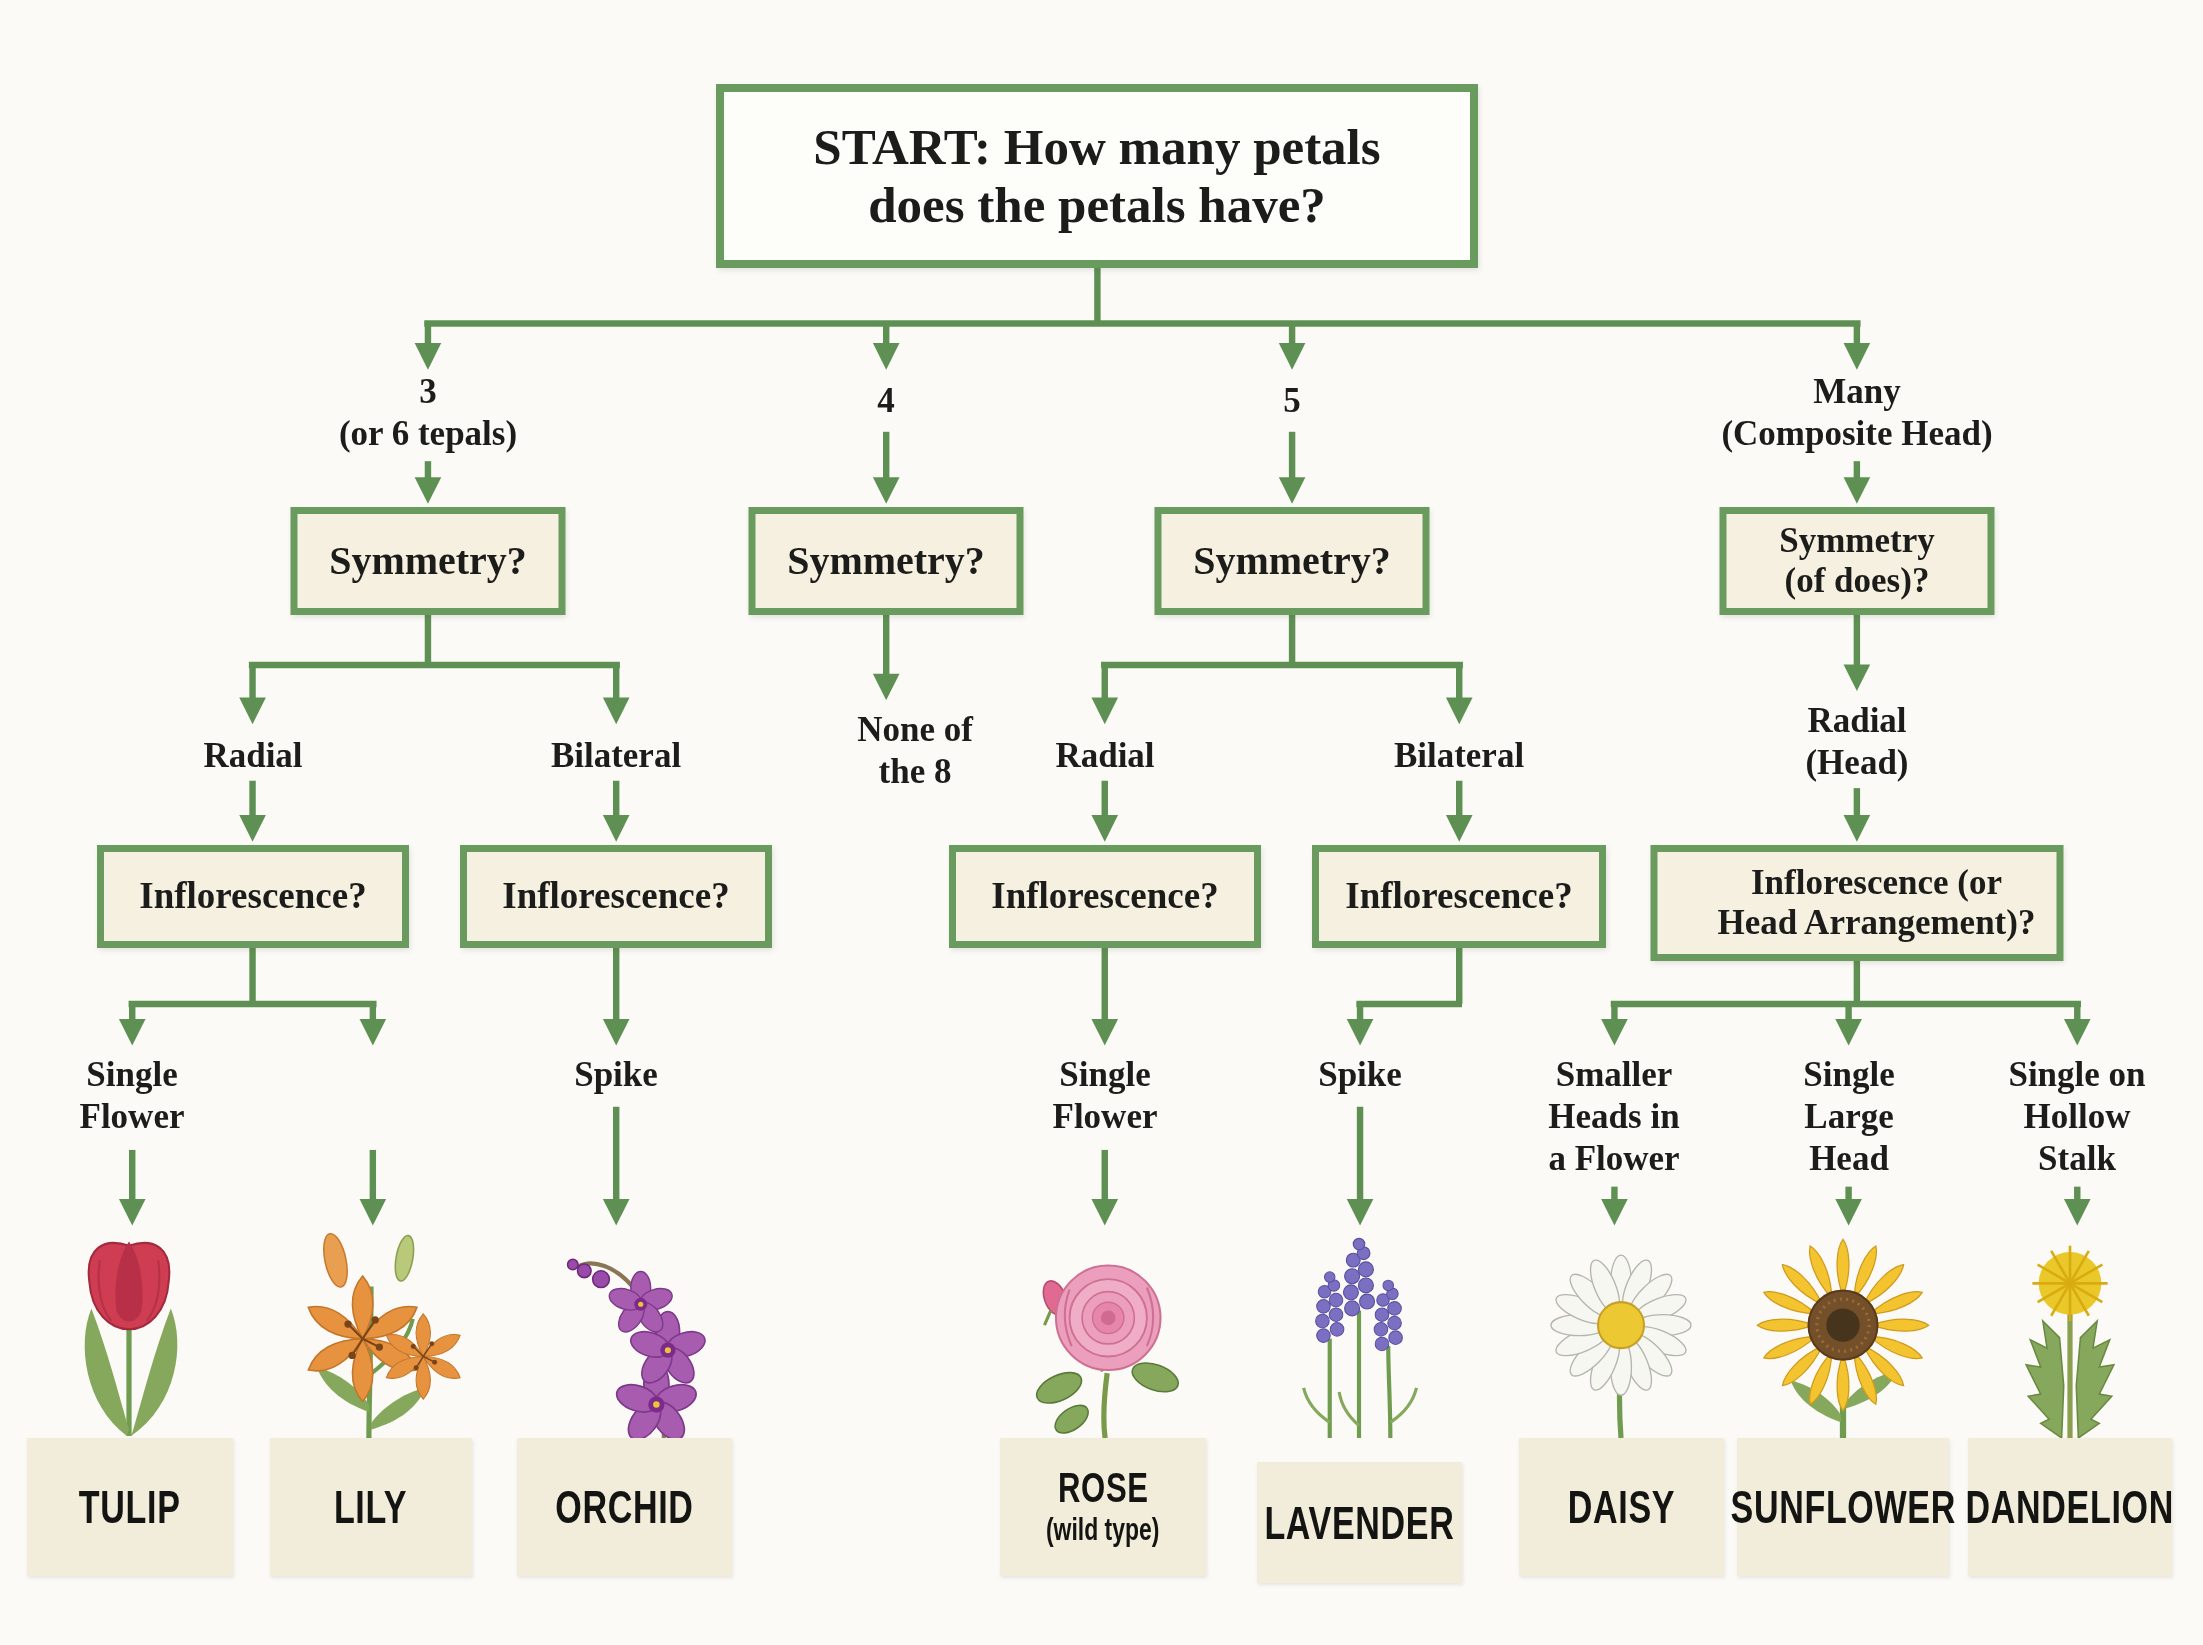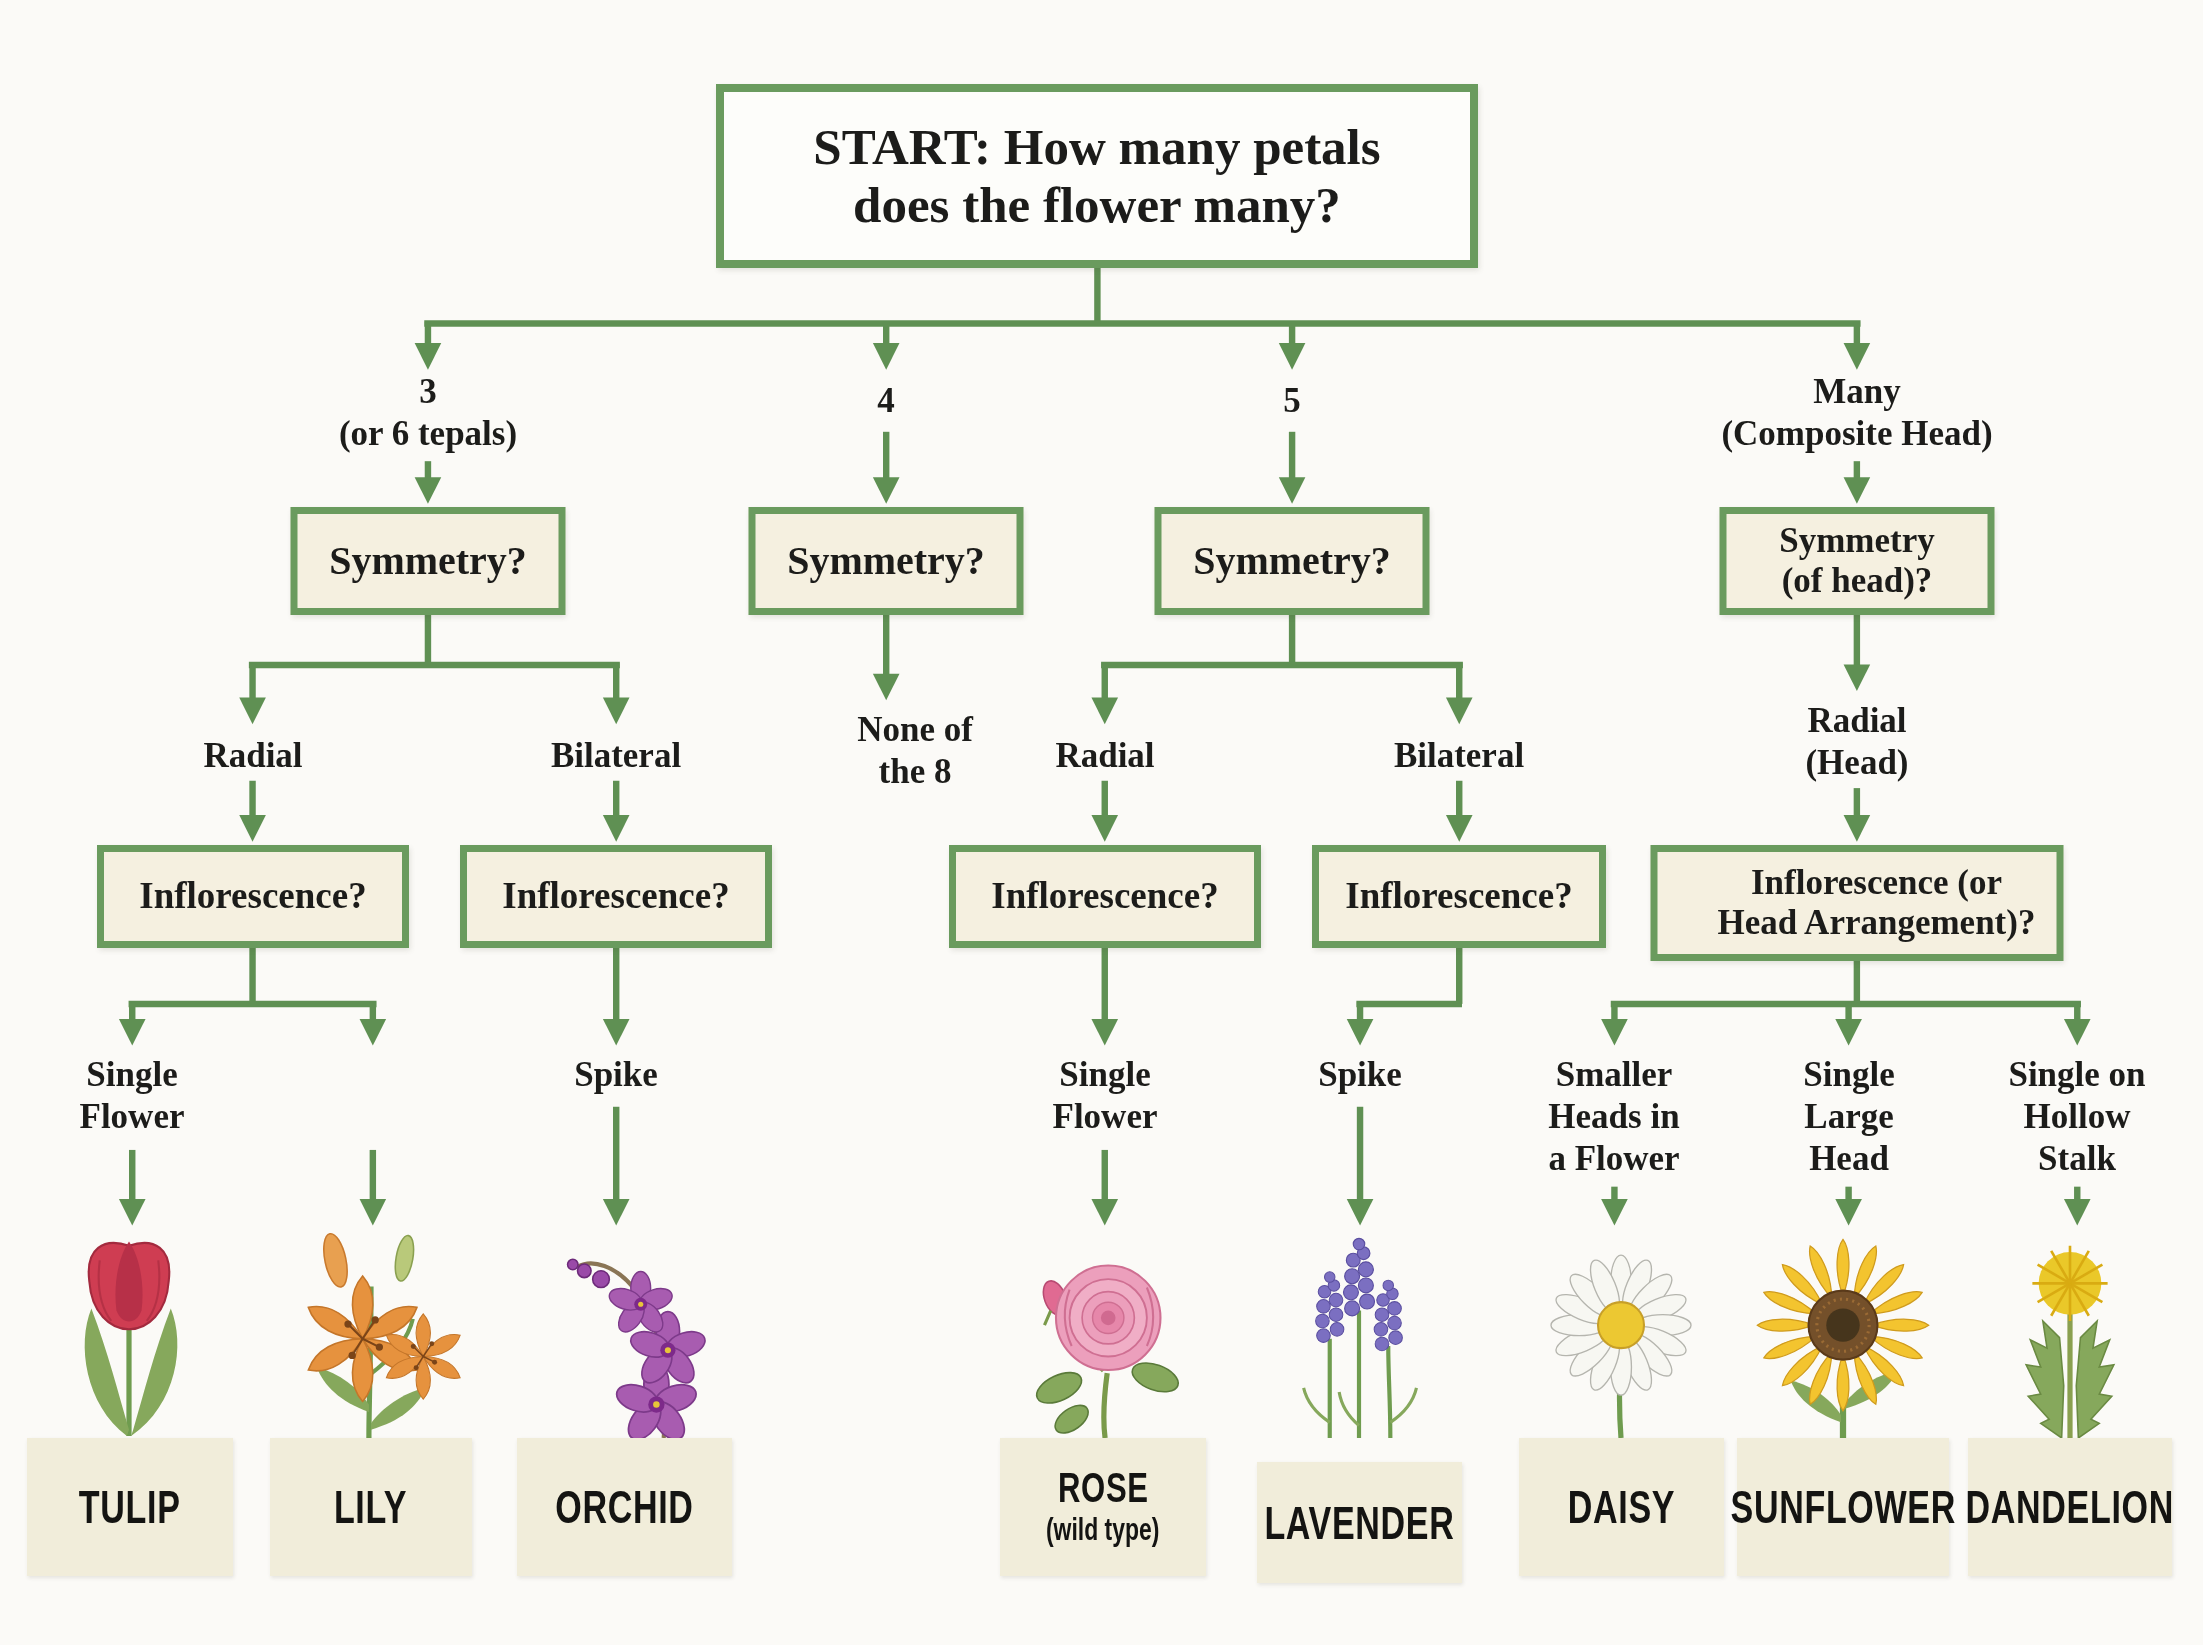--- a/index.html
+++ b/index.html
@@ -87,34 +87,34 @@
       <path d="M671,1205 V1307" marker-end="url(#ah)"></path>
       <path d="M1203,1252 V1307" marker-end="url(#ah)"></path>
       <path d="M1481,1205 V1307" marker-end="url(#ah)"></path>
       <path d="M1758,1292 V1307" marker-end="url(#ah)"></path>
       <path d="M2013,1292 V1307" marker-end="url(#ah)"></path>
       <path d="M2262,1292 V1307" marker-end="url(#ah)"></path>
     </g>
   </svg>
 
   <div class="qbox start" style="left:1097px;top:84px;width:762px;height:184px;">START: How many petals
-does the flower many?</div>
+does the petals have?</div>
 
   <div class="lbl" style="left:428px;top:371px;">3
 (or 6 tepals)</div>
   <div class="lbl" style="left:886px;top:380px;">4</div>
   <div class="lbl" style="left:1292px;top:380px;">5</div>
   <div class="lbl" style="left:1857px;top:371px;">Many
 (Composite Head)</div>
 
   <div class="qbox" style="left:428px;top:507px;width:275px;height:108px;font-size:40px;">Symmetry?</div>
   <div class="qbox" style="left:886px;top:507px;width:275px;height:108px;font-size:40px;">Symmetry?</div>
   <div class="qbox" style="left:1292px;top:507px;width:275px;height:108px;font-size:40px;">Symmetry?</div>
   <div class="qbox" style="left:1857px;top:507px;width:275px;height:108px;font-size:35px;">Symmetry
-(of head)?</div>
+(of does)?</div>
 
   <div class="lbl" style="left:253px;top:735px;">Radial</div>
   <div class="lbl" style="left:616px;top:735px;">Bilateral</div>
   <div class="lbl" style="left:915px;top:709px;">None of
 the 8</div>
   <div class="lbl" style="left:1105px;top:735px;">Radial</div>
   <div class="lbl" style="left:1459px;top:735px;">Bilateral</div>
   <div class="lbl" style="left:1857px;top:700px;">Radial
 (Head)</div>
 

